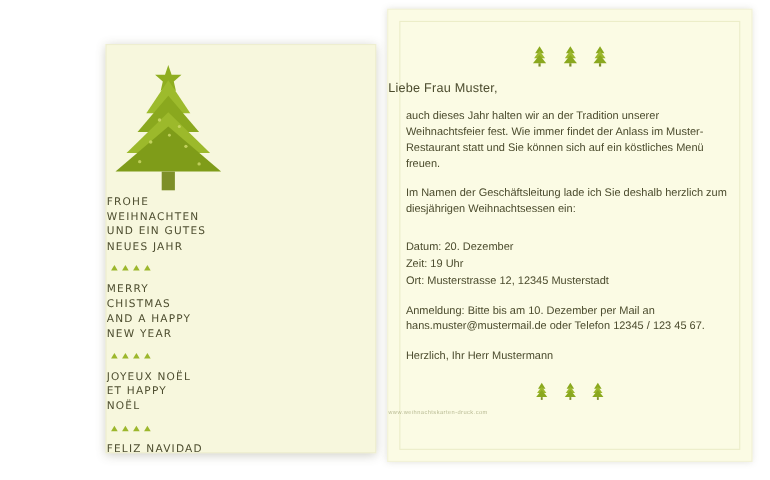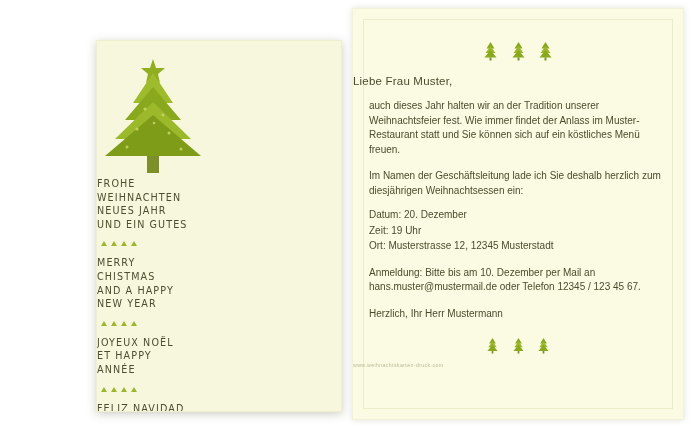--- a/index.html
+++ b/index.html
@@ -65,21 +65,21 @@
     color: #4b4b2d;
     letter-spacing: 0.2px;
   }
   .para {
     margin-top: 12px;
     font-size: 10px;
     line-height: 14.5px;
     color: #4b4b2d;
     padding: 0 16px;
   }
-  .para.tight { margin-top: 10px; }
+  .para.tight { margin-top: 20px; }
   .bottom-trees { margin-top: 16px; }
   .url {
     margin-top: 8px;
     font-size: 5.2px;
     color: #b9bb94;
     letter-spacing: 0.4px;
   }
 
   
   .card-left {
@@ -208,22 +208,22 @@
           <circle cx="72" cy="76" r="1.5" fill="#cdd96a" opacity="0.85"></circle>
           <circle cx="57" cy="66" r="1.3" fill="#cdd96a" opacity="0.85"></circle>
           <circle cx="30" cy="90" r="1.5" fill="#cdd96a" opacity="0.8"></circle>
           <circle cx="84" cy="92" r="1.5" fill="#cdd96a" opacity="0.8"></circle>
         </svg>
       </div>
 
       <div class="block">
         <div>FROHE</div>
         <div>WEIHNACHTEN</div>
+        <div>UND EIN GUTES</div>
         <div>NEUES JAHR</div>
-        <div>UND EIN GUTES</div>
       </div>
 
       <div class="dots">
         <svg width="40" height="8" viewBox="0 0 40 8">
           <polygon points="4,1 7,6 1,6" fill="#9cb72c"></polygon>
           <polygon points="14,1 17,6 11,6" fill="#9cb72c"></polygon>
           <polygon points="24,1 27,6 21,6" fill="#9cb72c"></polygon>
           <polygon points="34,1 37,6 31,6" fill="#9cb72c"></polygon>
         </svg>
       </div>
@@ -240,21 +240,21 @@
           <polygon points="4,1 7,6 1,6" fill="#9cb72c"></polygon>
           <polygon points="14,1 17,6 11,6" fill="#9cb72c"></polygon>
           <polygon points="24,1 27,6 21,6" fill="#9cb72c"></polygon>
           <polygon points="34,1 37,6 31,6" fill="#9cb72c"></polygon>
         </svg>
       </div>
 
       <div class="block">
         <div>JOYEUX NOËL</div>
         <div>ET HAPPY</div>
-        <div>ANNÉE</div>
+        <div>NOËL</div>
       </div>
 
       <div class="dots">
         <svg width="40" height="8" viewBox="0 0 40 8">
           <polygon points="4,1 7,6 1,6" fill="#9cb72c"></polygon>
           <polygon points="14,1 17,6 11,6" fill="#9cb72c"></polygon>
           <polygon points="24,1 27,6 21,6" fill="#9cb72c"></polygon>
           <polygon points="34,1 37,6 31,6" fill="#9cb72c"></polygon>
         </svg>
       </div>

